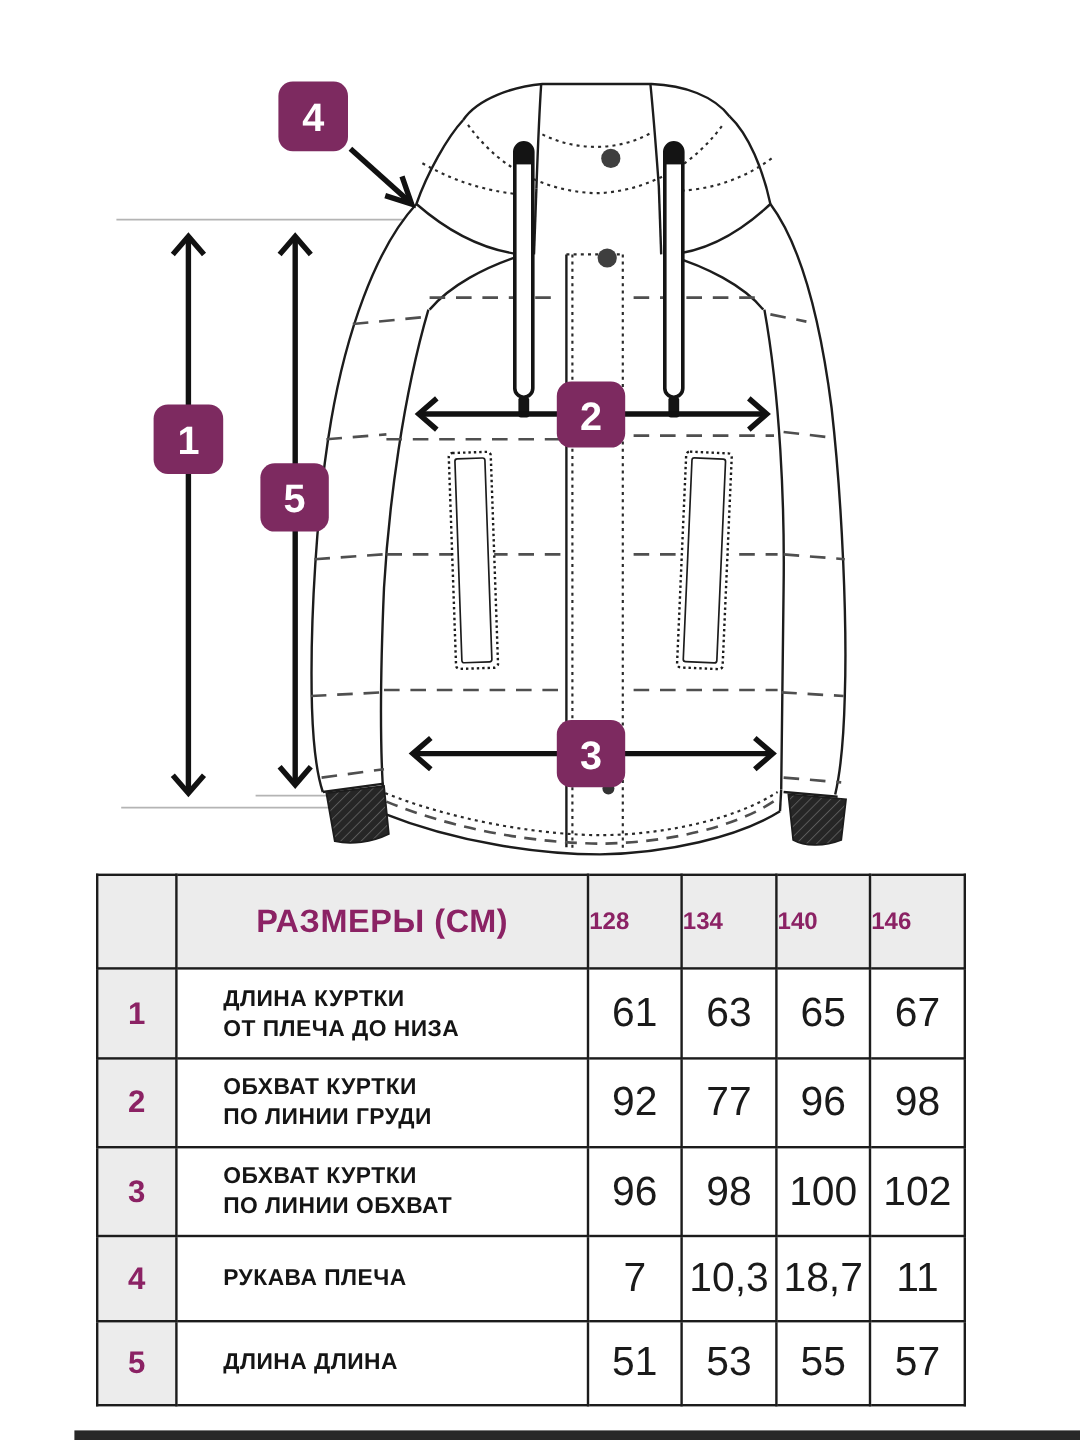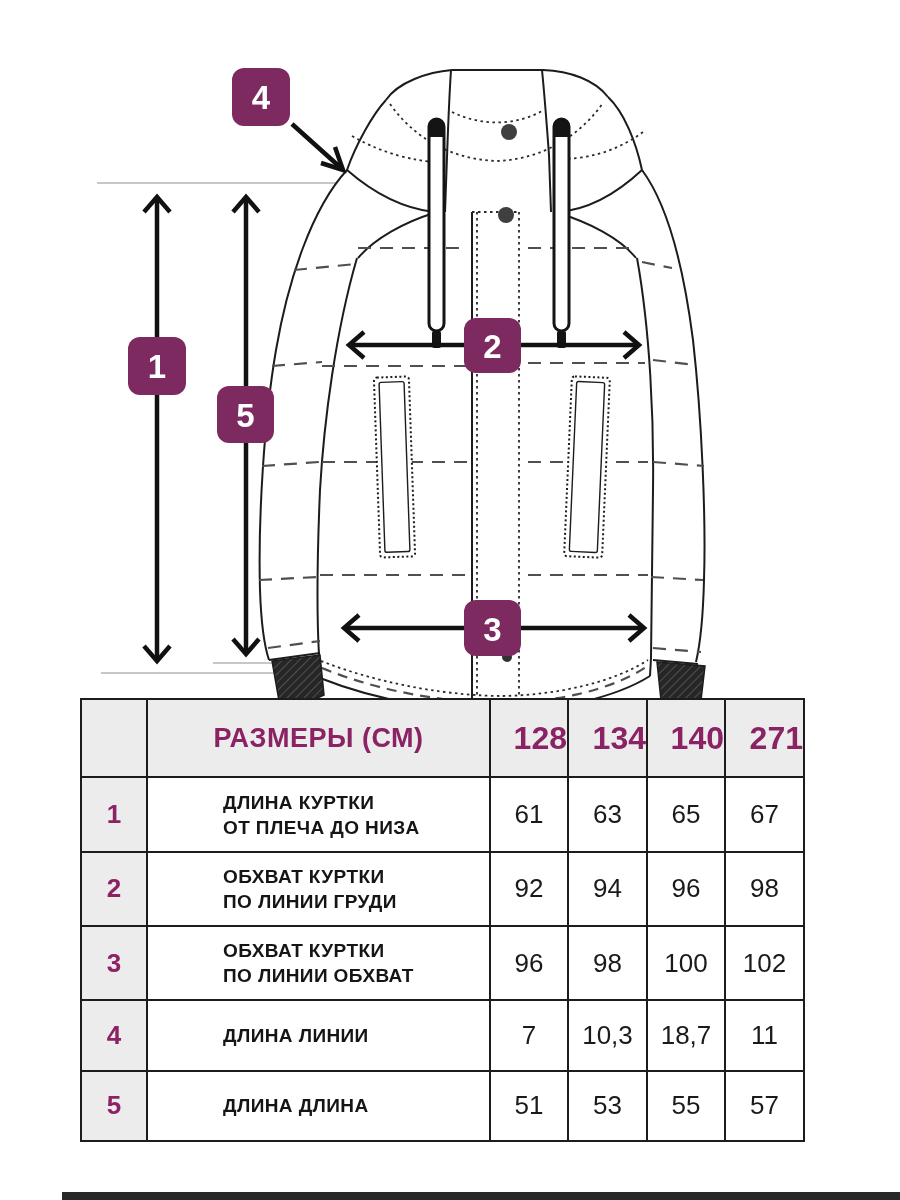--- a/index.html
+++ b/index.html
@@ -8,34 +8,34 @@
     --line:#1c1c1c;
     --header-bg:#ececec;
   }
   html,body{margin:0;padding:0;}
   body{
     width:900px;height:1200px;position:relative;background:#ffffff;
     font-family:"Liberation Sans",sans-serif;overflow:hidden;
   }
   .diagram-wrap{position:absolute;left:0;top:0;width:900px;height:720px;}
   .size-table{
-    position:absolute;left:80px;top:698px;width:723px;height:444px;
+    position:absolute;left:80px;top:728px;width:723px;height:444px;
     border-collapse:collapse;table-layout:fixed;
   }
   .size-table td{border:2px solid var(--line);padding:0;vertical-align:middle;}
   .size-table .num-cell{background:var(--header-bg);text-align:center;
     color:var(--table-accent);font-size:26px;font-weight:bold;}
   .size-table .head-row td{background:var(--header-bg);height:75px;}
   .size-table .head-title{color:var(--table-accent);font-size:27px;font-weight:bold;
     text-align:center;letter-spacing:.5px;}
-  .size-table .size-head{color:var(--table-accent);font-size:32px;font-weight:bold;text-align:right;}
-  .size-table .desc-cell{padding-left:75px;color:#151515;font-size:19px;font-weight:600;
+  .size-table .size-head{color:var(--table-accent);font-size:20px;font-weight:bold;text-align:left;}
+  .size-table .desc-cell{padding-left:38px;color:#151515;font-size:19px;font-weight:600;
     letter-spacing:.4px;line-height:25px;}
   .size-table .desc-cell div{white-space:nowrap;}
-  .size-table .val-cell{text-align:center;color:#1a1a1a;font-size:26px;font-weight:400;}
+  .size-table .val-cell{text-align:center;color:#1a1a1a;font-size:34px;font-weight:400;}
   .size-table .r2{height:73px;} .size-table .r1{height:69px;}
   .bottom-band{position:absolute;left:62px;top:1192px;width:838px;height:8px;background:#282828;}
   svg text.marker{fill:#ffffff;font-family:"Liberation Sans",sans-serif;
     font-weight:bold;font-size:33px;text-anchor:middle;}
 </style>
 </head>
 <body>
 
 <div class="diagram-wrap">
 <svg width="900" height="720" viewBox="0 0 900 720">
@@ -197,59 +197,59 @@
       <col style="width:78px">
       <col style="width:79px">
   </colgroup>
   <tbody>
     <tr class="head-row">
       <td class="num-cell"></td>
       <td class="head-title">РАЗМЕРЫ (СМ)</td>
       <td class="size-head">128</td>
       <td class="size-head">134</td>
       <td class="size-head">140</td>
-      <td class="size-head">271</td>
+      <td class="size-head">146</td>
     </tr>
     <tr class="r2">
       <td class="num-cell">1</td>
       <td class="desc-cell">
         <div>ДЛИНА КУРТКИ</div>
         <div>ОТ ПЛЕЧА ДО НИЗА</div>
       </td>
       <td class="val-cell">61</td>
       <td class="val-cell">63</td>
       <td class="val-cell">65</td>
       <td class="val-cell">67</td>
     </tr>
     <tr class="r2">
       <td class="num-cell">2</td>
       <td class="desc-cell">
         <div>ОБХВАТ КУРТКИ</div>
         <div>ПО ЛИНИИ ГРУДИ</div>
       </td>
       <td class="val-cell">92</td>
-      <td class="val-cell">94</td>
+      <td class="val-cell">77</td>
       <td class="val-cell">96</td>
       <td class="val-cell">98</td>
     </tr>
     <tr class="r2">
       <td class="num-cell">3</td>
       <td class="desc-cell">
         <div>ОБХВАТ КУРТКИ</div>
         <div>ПО ЛИНИИ ОБХВАТ</div>
       </td>
       <td class="val-cell">96</td>
       <td class="val-cell">98</td>
       <td class="val-cell">100</td>
       <td class="val-cell">102</td>
     </tr>
     <tr class="r1">
       <td class="num-cell">4</td>
       <td class="desc-cell">
-        <div>ДЛИНА ЛИНИИ</div>
+        <div>РУКАВА ПЛЕЧА</div>
         <div></div>
       </td>
       <td class="val-cell">7</td>
       <td class="val-cell">10,3</td>
       <td class="val-cell">18,7</td>
       <td class="val-cell">11</td>
     </tr>
     <tr class="r1">
       <td class="num-cell">5</td>
       <td class="desc-cell">

